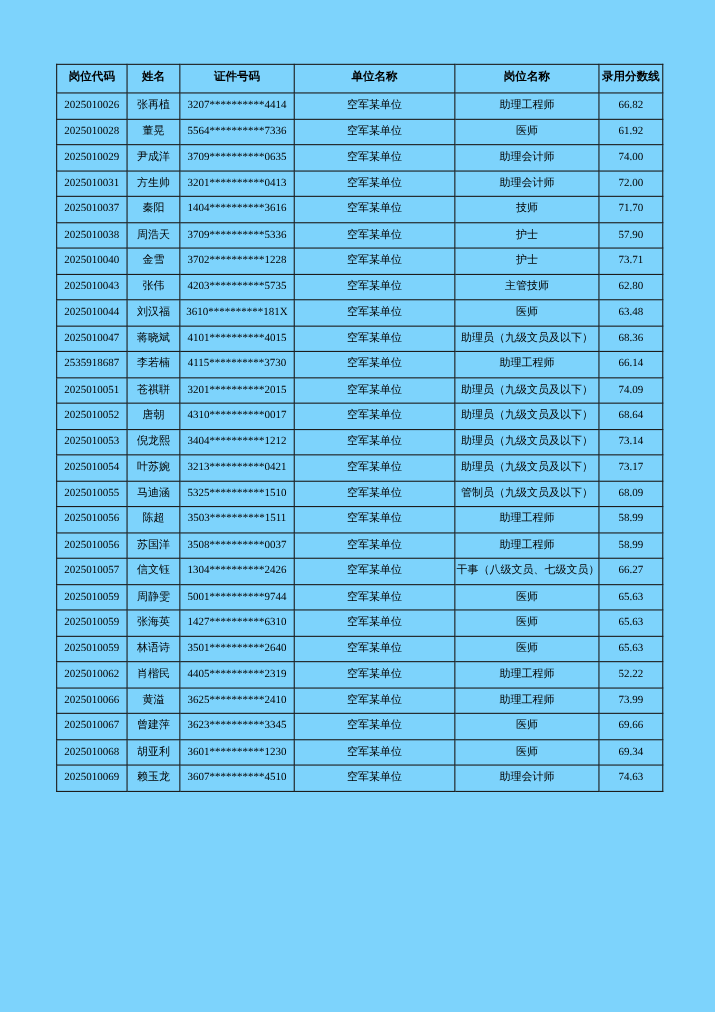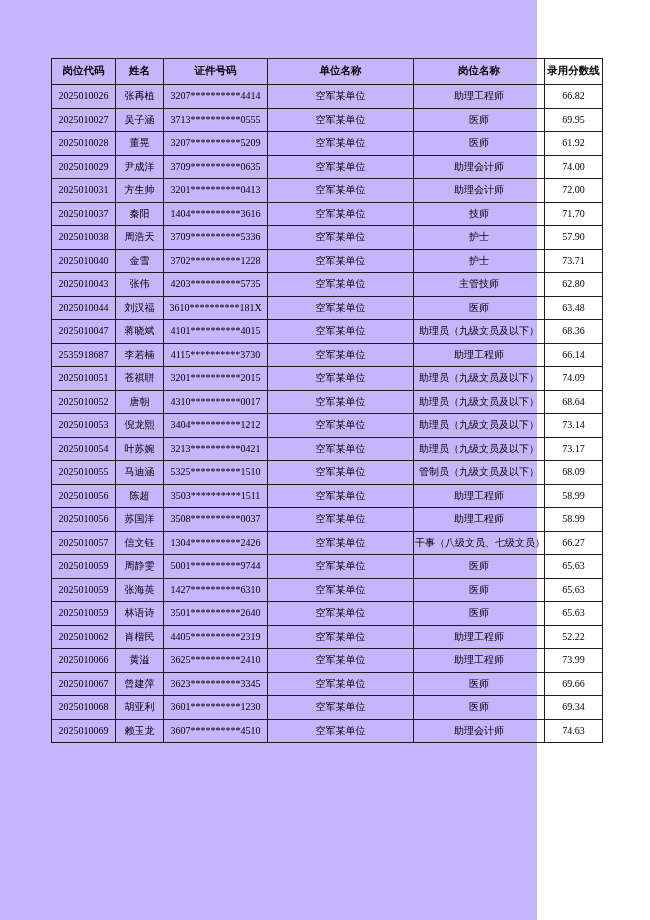--- a/index.html
+++ b/index.html
@@ -9,23 +9,23 @@
   body {
     width: 650px;
     height: 920px;
     background: #ffffff;
     font-family: "Liberation Serif", "DejaVu Serif", serif;
     color: #000000;
     overflow: hidden;
   }
   .page {
     position: relative;
-    width: 537px;
+    width: 650px;
     height: 920px;
-    background: #c4b5fd;
+    background: #7dd3fc;
   }
   table.score-table {
     position: absolute;
     left: 51px;
     top: 58px;
     width: 551px;
     border-collapse: collapse;
     table-layout: fixed;
   }
   table.score-table th,
@@ -81,31 +81,23 @@
     <tbody id="table-body">
         <tr>
           <td>2025010026</td>
           <td>张再植</td>
           <td>3207**********4414</td>
           <td>空军某单位</td>
           <td>助理工程师</td>
           <td>66.82</td>
         </tr>
         <tr>
-          <td>2025010027</td>
-          <td>吴子涵</td>
-          <td>3713**********0555</td>
-          <td>空军某单位</td>
-          <td>医师</td>
-          <td>69.95</td>
-        </tr>
-        <tr>
           <td>2025010028</td>
           <td>董晃</td>
-          <td>3207**********5209</td>
+          <td>5564**********7336</td>
           <td>空军某单位</td>
           <td>医师</td>
           <td>61.92</td>
         </tr>
         <tr>
           <td>2025010029</td>
           <td>尹成洋</td>
           <td>3709**********0635</td>
           <td>空军某单位</td>
           <td>助理会计师</td>

